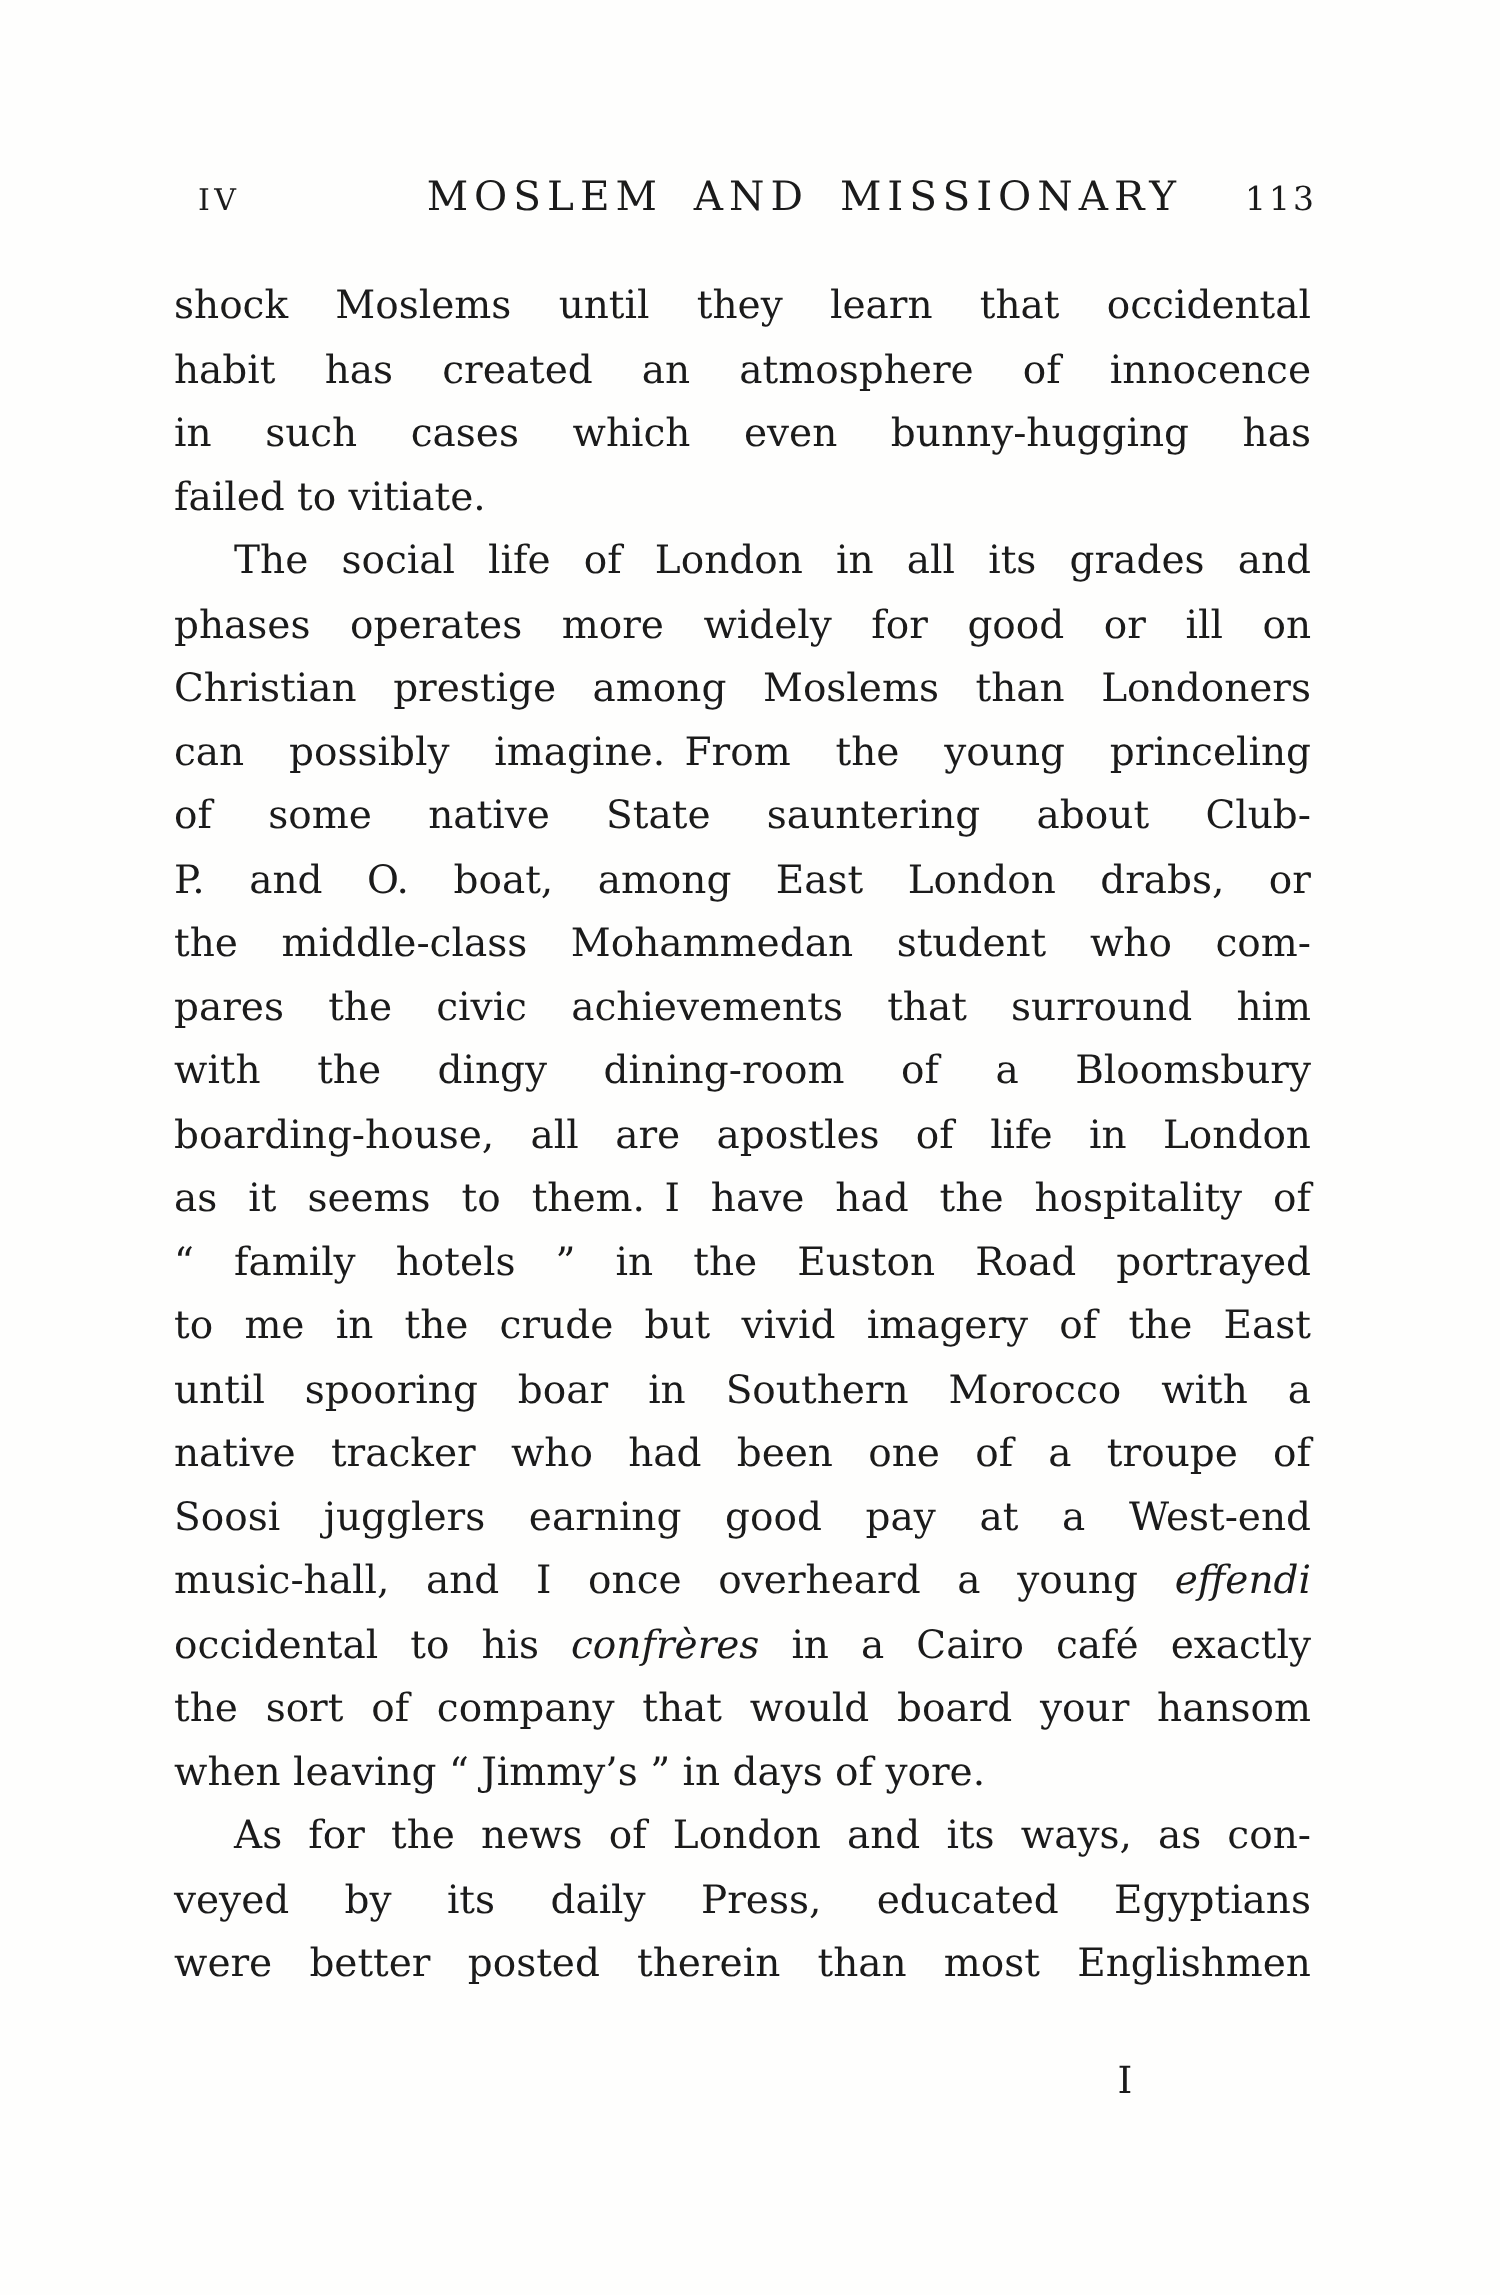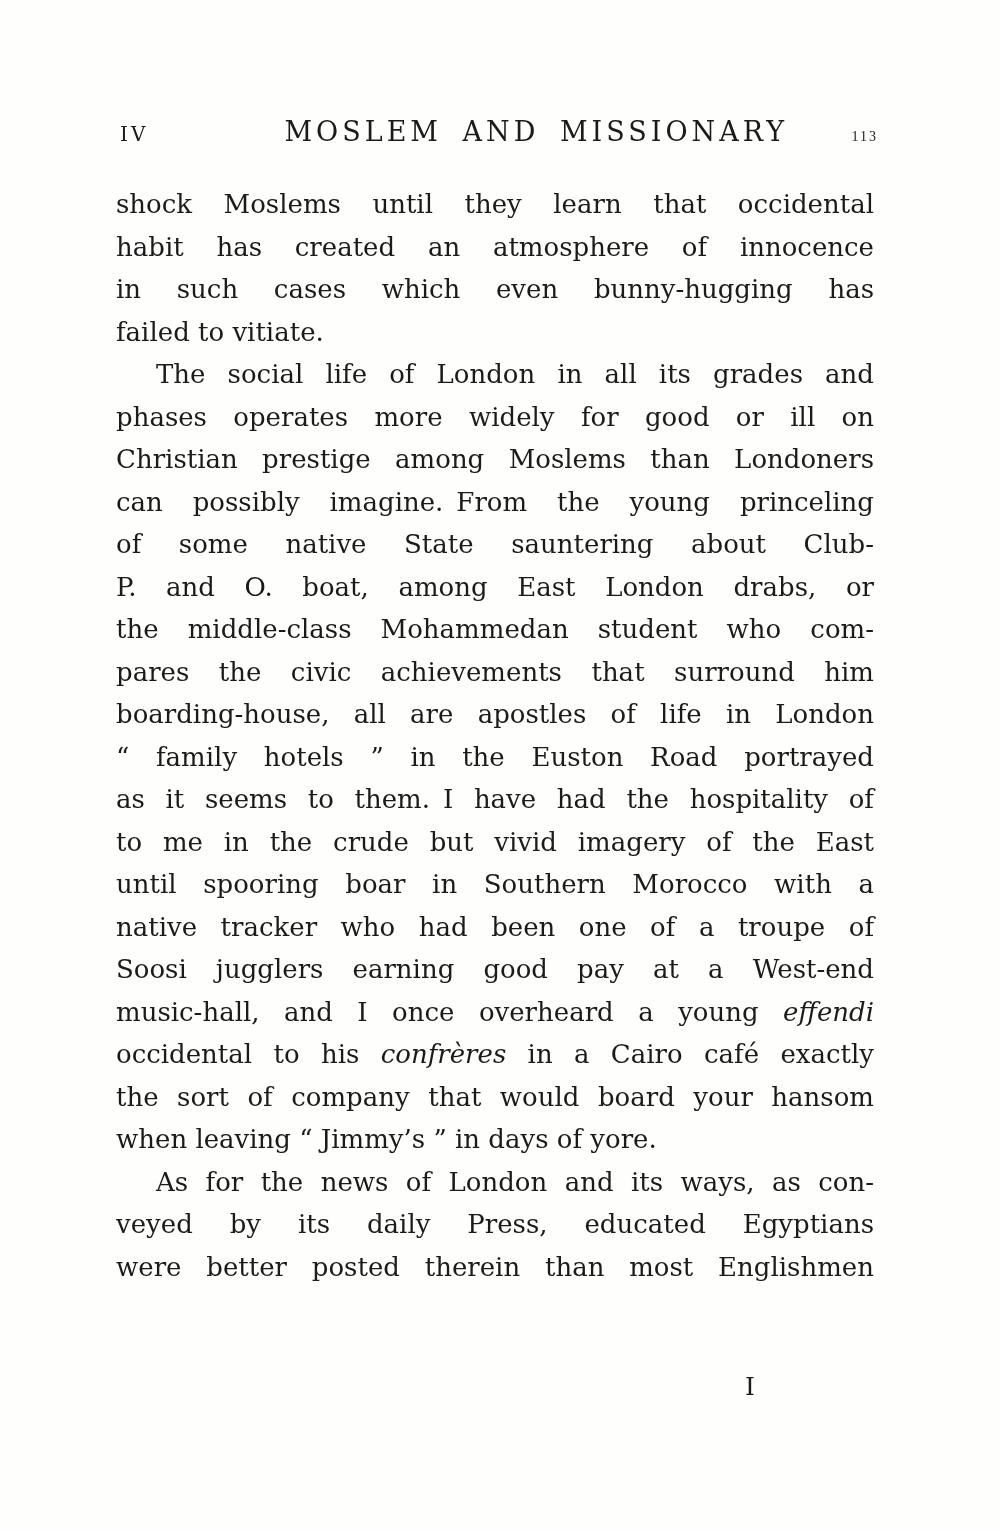--- a/index.html
+++ b/index.html
@@ -22,35 +22,35 @@
     left: 120px;
     width: 758px;
     display: flex;
     align-items: baseline;
   }
   .chapter-num {
     font-size: 20px;
     letter-spacing: 3px;
     width: 90px;
     text-align: left;
+    margin-left: 12px;
   }
   .header-title {
     flex: 1;
     text-align: right;
     font-size: 27px;
     letter-spacing: 4px;
     word-spacing: 8px;
     white-space: nowrap;
   }
   .page-num {
-    font-size: 14px;
+    font-size: 22px;
     letter-spacing: 2px;
     width: 90px;
     text-align: right;
-    font-family: Liberation Serif, serif;
   }
   .body-text {
     position: absolute;
     top: 183px;
     left: 116px;
     width: 758px;
     font-size: 26px;
     line-height: 42.5px;
   }
   .line {
@@ -96,23 +96,24 @@
       </div>
       <div>
         <div class="line indent"><span>The social life of London in all its grades and</span></div>
         <div class="line"><span>phases operates more widely for good or ill on</span></div>
         <div class="line"><span>Christian prestige among Moslems than Londoners</span></div>
         <div class="line"><span>can possibly imagine. From the young princeling</span></div>
         <div class="line"><span>of some native State sauntering about Club-</span></div>
         <div class="line"><span>P. and O. boat, among East London drabs, or</span></div>
         <div class="line"><span>the middle-class Mohammedan student who com-</span></div>
         <div class="line"><span>pares the civic achievements that surround him</span></div>
+        <div class="line"><span>with the dingy dining-room of a Bloomsbury</span></div>
         <div class="line"><span>boarding-house, all are apostles of life in London</span></div>
+        <div class="line"><span>as it seems to them. I have had the hospitality of</span></div>
         <div class="line"><span>“ family hotels ” in the Euston Road portrayed</span></div>
-        <div class="line"><span>as it seems to them. I have had the hospitality of</span></div>
         <div class="line"><span>to me in the crude but vivid imagery of the East</span></div>
         <div class="line"><span>until spooring boar in Southern Morocco with a</span></div>
         <div class="line"><span>native tracker who had been one of a troupe of</span></div>
         <div class="line"><span>Soosi jugglers earning good pay at a West-end</span></div>
         <div class="line"><span>music-hall, and I once overheard a young </span><span class="it">effendi</span></div>
         <div class="line"><span>occidental to his </span><span class="it">confrères</span><span> in a Cairo café exactly</span></div>
         <div class="line"><span>the sort of company that would board your hansom</span></div>
         <div class="line noj"><span>when leaving “ Jimmy’s ” in days of yore.</span></div>
       </div>
       <div>

